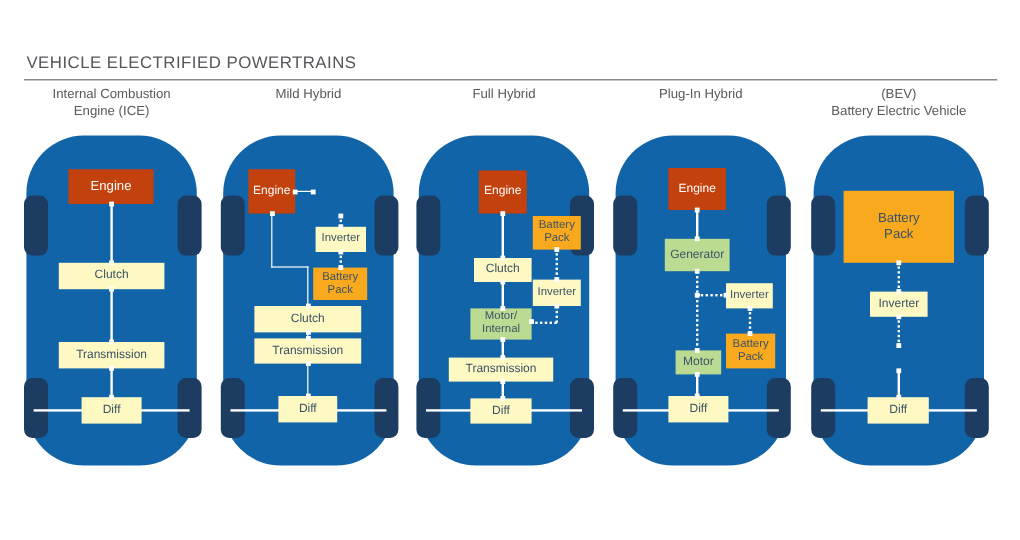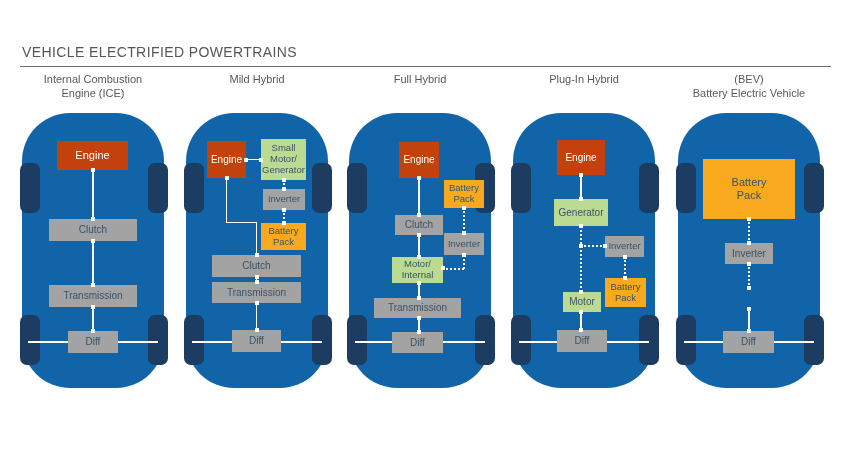--- a/index.html
+++ b/index.html
@@ -10,21 +10,21 @@
   .vehicle{position:absolute;top:70px;width:166px;height:335px;}
   .vhead{position:absolute;left:-8px;top:2px;width:182px;text-align:center;font-size:11px;
          line-height:14px;color:#58595b;}
   .body{position:absolute;left:12px;top:43px;width:142px;height:275px;background:#1264a8;border-radius:48px;}
   .wheel{position:absolute;width:20px;height:50px;background:#1c3c62;border-radius:7px;}
   .axle{position:absolute;left:18px;top:271px;width:130px;height:2px;background:#fff;}
   .comp{position:absolute;display:flex;align-items:center;justify-content:center;text-align:center;
         font-size:10px;line-height:1.15;color:#3b5266;}
   .green{background:#c2410c;color:#ffffff;}
   .lightgreen{background:#bcdb92;}
-  .lightblue{background:#a3a3a3;}
+  .lightblue{background:#fef9c3;}
   .orange{background:#f8a91e;}
   .f11{font-size:11px;} .f95{font-size:9.5px;}
   .vline{position:absolute;width:1.5px;background:#fff;}
   .hline{position:absolute;height:1.5px;background:#fff;}
   .vdot{position:absolute;width:0;border-left:2px dotted #fff;}
   .hdot{position:absolute;height:0;border-top:2px dotted #fff;}
   .node{position:absolute;width:4px;height:4px;background:#fff;}
 </style>
 </head>
 <body>
@@ -72,21 +72,20 @@
     <div class="axle"></div>
     <div class="hline" style="left:72px;top:88.75px;width:15px;"></div>
     <div class="vdot" style="left:108.5px;top:110px;height:9px;"></div>
     <div class="vdot" style="left:108.5px;top:140px;height:13px;"></div>
     <div class="vline" style="left:51.75px;top:108px;height:45px;"></div>
     <div class="hline" style="left:51.75px;top:151.5px;width:31.5px;"></div>
     <div class="vline" style="left:81.75px;top:151.5px;height:33.5px;"></div>
     <div class="vline" style="left:81.75px;top:207px;height:5px;"></div>
     <div class="vline" style="left:81.75px;top:233px;height:27px;"></div>
     <div class="comp green" style="left:33px;top:71px;width:39px;height:37px;">Engine</div>
-    <div class="comp lightgreen f95" style="left:87px;top:69px;width:45px;height:41px;">Small Motor/ Generator</div>
     <div class="comp lightblue f95" style="left:89px;top:119px;width:42px;height:21px;">Inverter</div>
     <div class="comp orange f95" style="left:87px;top:153px;width:45px;height:27px;">Battery Pack</div>
     <div class="comp lightblue" style="left:38px;top:185px;width:89px;height:22px;">Clutch</div>
     <div class="comp lightblue" style="left:38px;top:212px;width:89px;height:21px;">Transmission</div>
     <div class="comp lightblue" style="left:58px;top:260px;width:49px;height:22px;">Diff</div>
     <div class="node" style="left:70px;top:87.5px;"></div>
     <div class="node" style="left:85px;top:87.5px;"></div>
     <div class="node" style="left:107.5px;top:108px;"></div>
     <div class="node" style="left:107.5px;top:117px;"></div>
     <div class="node" style="left:107.5px;top:138px;"></div>

